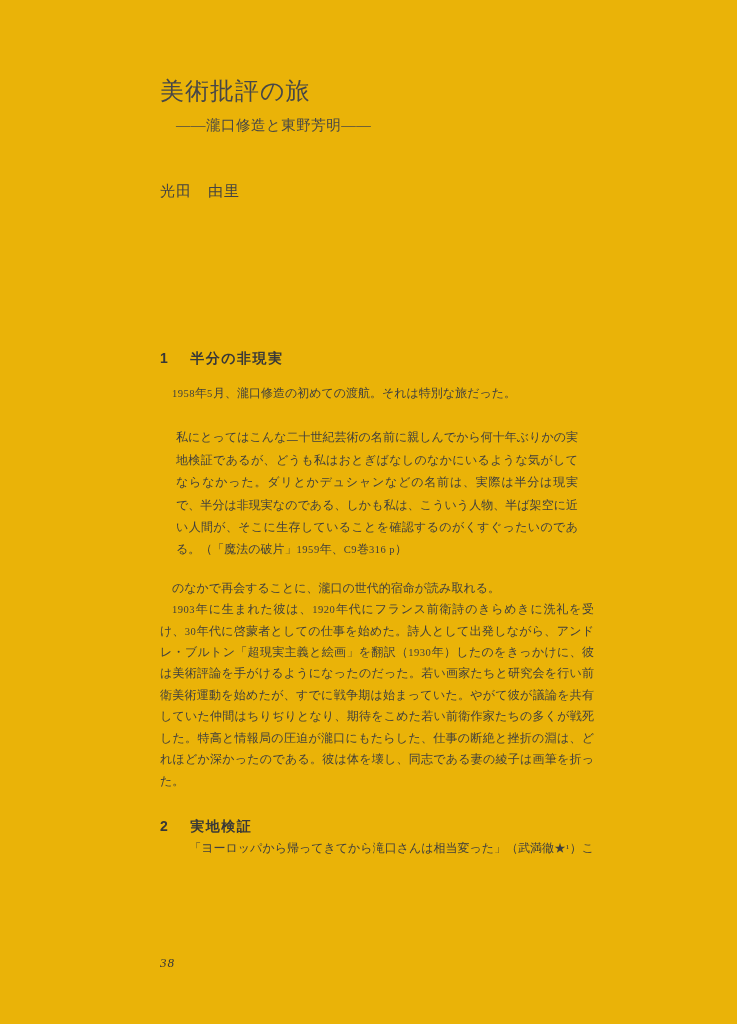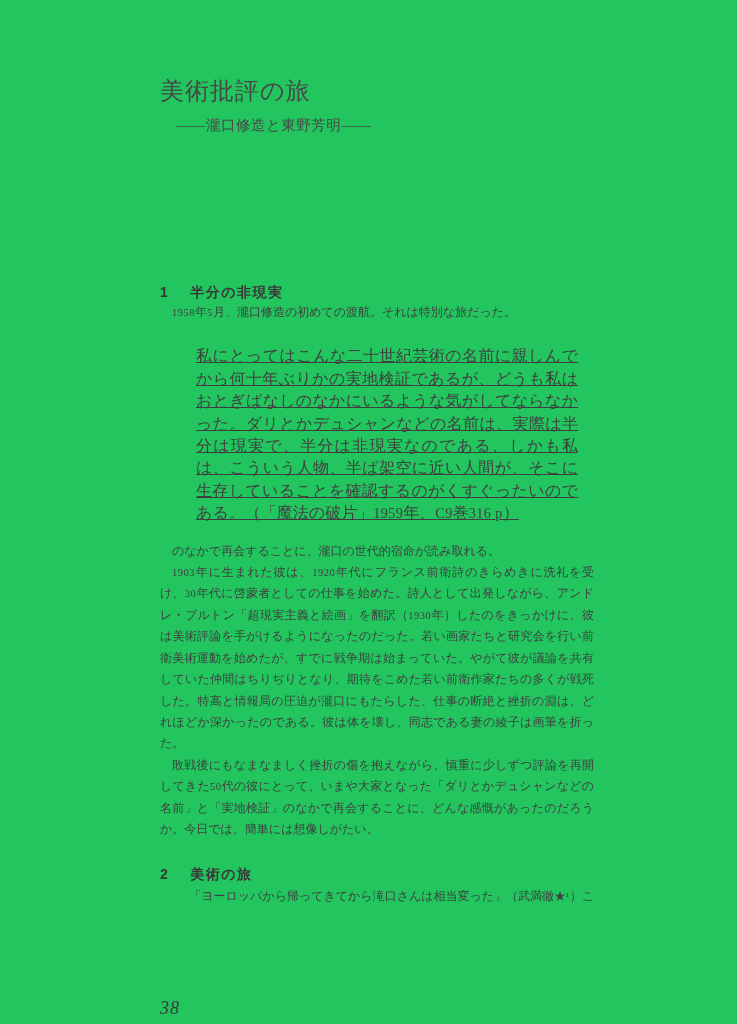--- a/index.html
+++ b/index.html
@@ -4,21 +4,21 @@
 <style>
   html, body {
     margin: 0;
     padding: 0;
     background: #ffffff;
   }
   .page {
     position: relative;
     width: 737px;
     height: 1024px;
-    background: #22c55e;
+    background: #eab308;
     overflow: hidden;
     box-sizing: border-box;
     padding: 79px 143px 0 160px;
     font-family: "Liberation Serif", "DejaVu Serif", serif;
     color: #3f3f3f;
   }
   .doc-header h1 {
     margin: 0;
     font-size: 24px;
     font-weight: normal;
@@ -41,84 +41,83 @@
   }
   h2 {
     margin: 0;
     font-family: "Liberation Sans", "DejaVu Sans", sans-serif;
     font-size: 14px;
     font-weight: bold;
     color: #383838;
     line-height: 16px;
     letter-spacing: 1.5px;
   }
-  .sec1 h2 { margin-top: 149px; margin-bottom: 2px; }
+  .sec1 h2 { margin-top: 149px; margin-bottom: 17px; }
   .sec2 h2 { margin-top: 26px; margin-bottom: 4px; }
   .sec-num { display: inline-block; margin-right: 17px; letter-spacing: 0; }
   p.body {
     margin: 0;
     font-size: 12px;
     line-height: 21.4px;
     text-align: justify;
     text-indent: 1em;
     color: #3f3f3f;
   }
   p.oneline {
     white-space: nowrap;
     text-align: right;
   }
   blockquote.quote {
-    margin: 22px 16px 16px 36px;
-    font-size: 16px;
+    margin: 22px 16px 16px 16px;
+    font-size: 12px;
     line-height: 22.4px;
     text-align: justify;
     text-indent: 0;
     color: #3f3f3f;
-    text-decoration: underline;
   }
   .num {
     font-family: "Liberation Serif", "DejaVu Serif", serif;
     font-size: 0.88em;
     letter-spacing: 0.5px;
   }
   .folio {
     position: absolute;
     left: 160px;
-    top: 998px;
-    font-size: 18px;
+    top: 955px;
+    font-size: 13px;
     font-style: italic;
     color: #3a3a3a;
     letter-spacing: 1px;
   }
 </style>
 </head>
 <body>
 
 <div class="page">
 
   <div class="doc-header">
     <h1>美術批評の旅</h1>
     <div class="subtitle">――瀧口修造と東野芳明――</div>
+    <div class="author">光田　由里</div>
   </div>
 
   <section class="sec1">
     <h2>
       <span class="sec-num">1</span>
       <span class="sec-title">半分の非現実</span>
     </h2>
     <p class="body"><span class="num">1958</span>年<span class="num">5</span>月、瀧口修造の初めての渡航。それは特別な旅だった。</p>
     <blockquote class="quote">私にとってはこんな二十世紀芸術の名前に親しんでから何十年ぶりかの実地検証であるが、どうも私はおとぎばなしのなかにいるような気がしてならなかった。ダリとかデュシャンなどの名前は、実際は半分は現実で、半分は非現実なのである、しかも私は、こういう人物、半ば架空に近い人間が、そこに生存していることを確認するのがくすぐったいのである。（「魔法の破片」<span class="num">1959</span>年、<span class="num">C9</span>巻<span class="num">316</span> <span class="num">p</span>）</blockquote>
     <p class="body">のなかで再会することに、瀧口の世代的宿命が読み取れる。</p>
     <p class="body"><span class="num">1903</span>年に生まれた彼は、<span class="num">1920</span>年代にフランス前衛詩のきらめきに洗礼を受け、<span class="num">30</span>年代に啓蒙者としての仕事を始めた。詩人として出発しながら、アンドレ・ブルトン「超現実主義と絵画」を翻訳（<span class="num">1930</span>年）したのをきっかけに、彼は美術評論を手がけるようになったのだった。若い画家たちと研究会を行い前衛美術運動を始めたが、すでに戦争期は始まっていた。やがて彼が議論を共有していた仲間はちりぢりとなり、期待をこめた若い前衛作家たちの多くが戦死した。特高と情報局の圧迫が瀧口にもたらした、仕事の断絶と挫折の淵は、どれほどか深かったのである。彼は体を壊し、同志である妻の綾子は画筆を折った。</p>
-    <p class="body">敗戦後にもなまなましく挫折の傷を抱えながら、慎重に少しずつ評論を再開してきた<span class="num">50</span>代の彼にとって、いまや大家となった「ダリとかデュシャンなどの名前」と「実地検証」のなかで再会することに、どんな感慨があったのだろうか。今日では、簡単には想像しがたい。</p>
   </section>
 
   <section class="sec2">
     <h2>
       <span class="sec-num">2</span>
-      <span class="sec-title">美術の旅</span>
+      <span class="sec-title">実地検証</span>
     </h2>
     <p class="body oneline">「ヨーロッパから帰ってきてから滝口さんは相当変った」（武満徹★<span class="num">¹</span>）こ</p>
   </section>
 
   <div class="folio">38</div>
 
 </div>
 
 </body></html>

